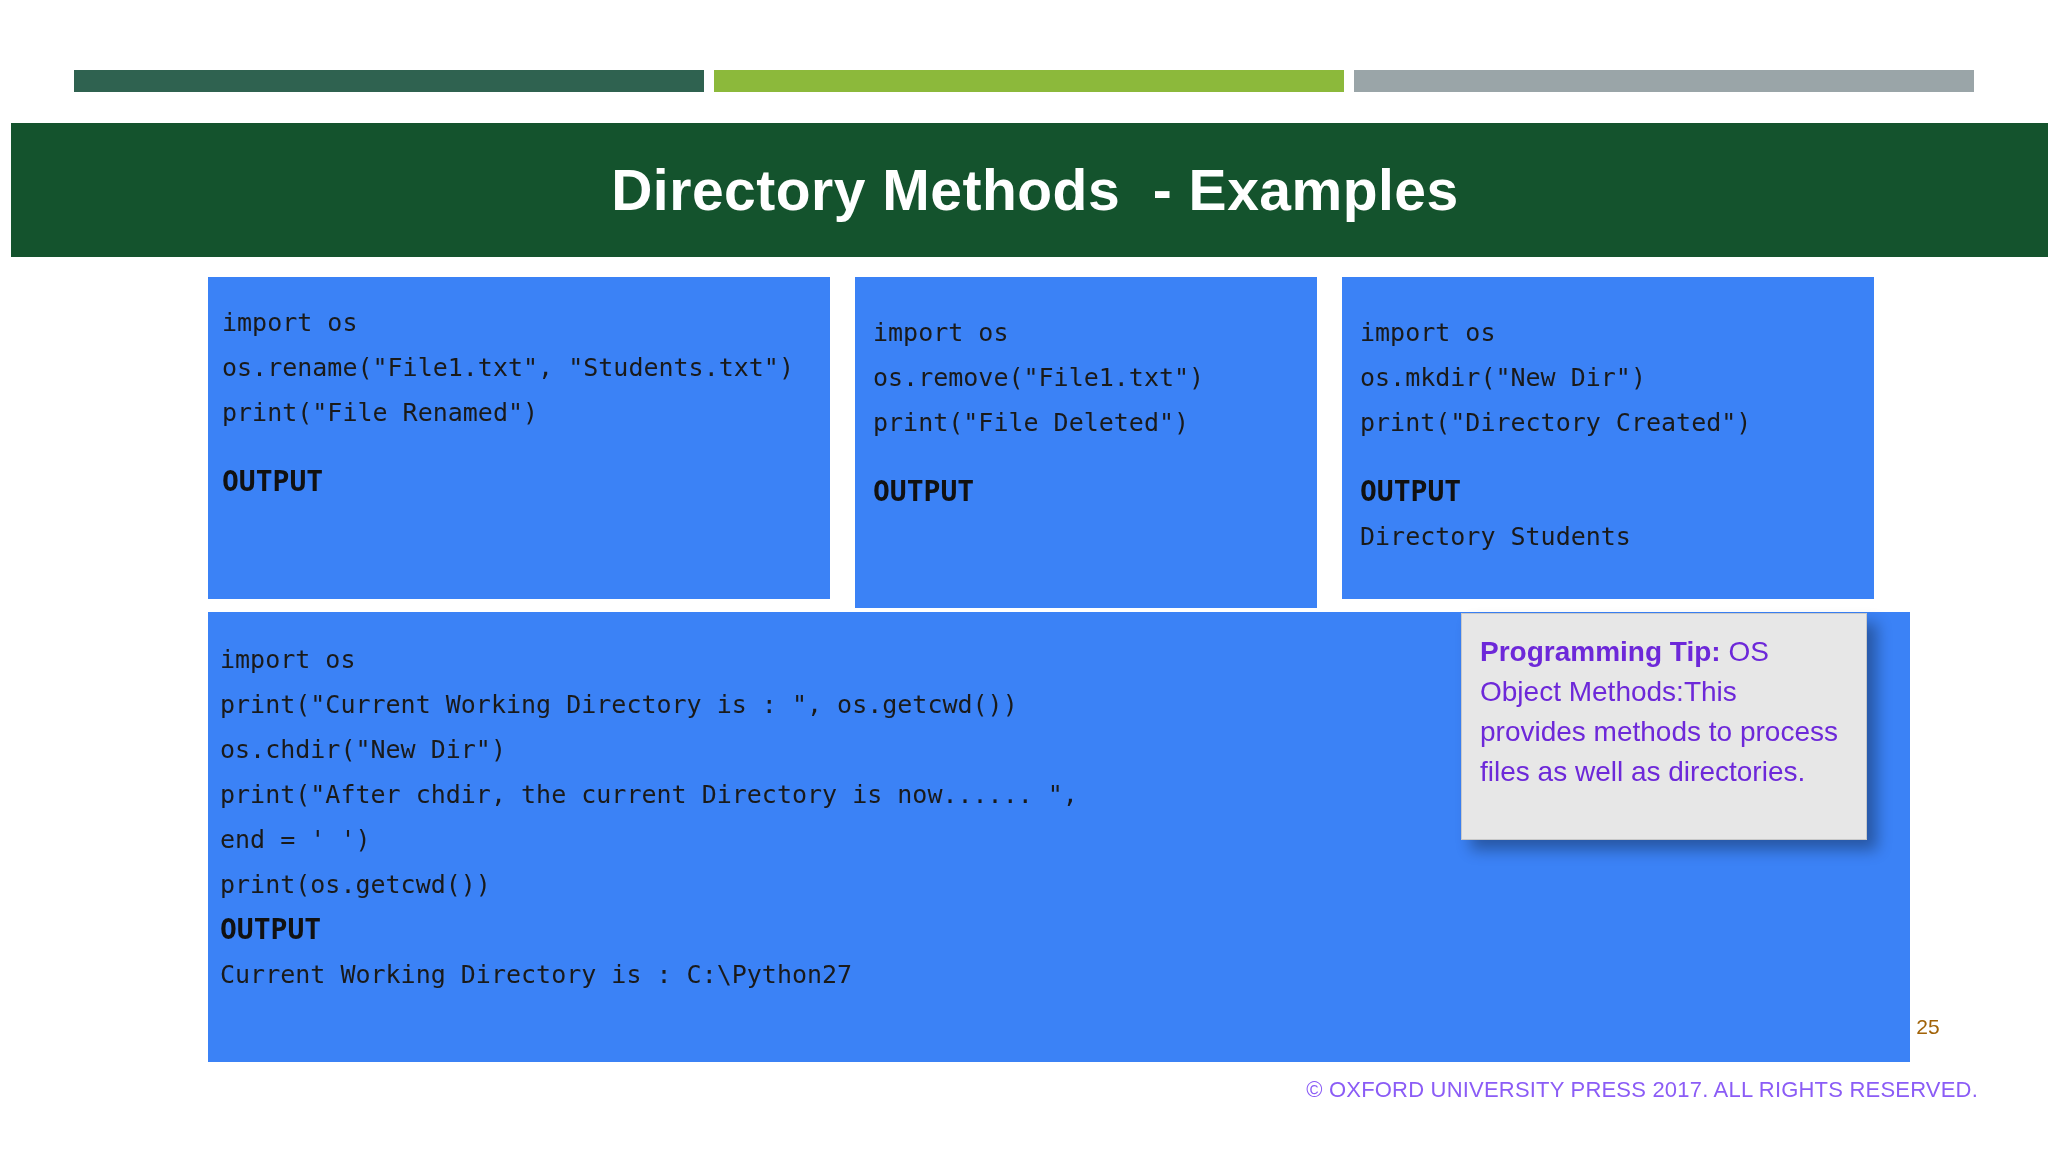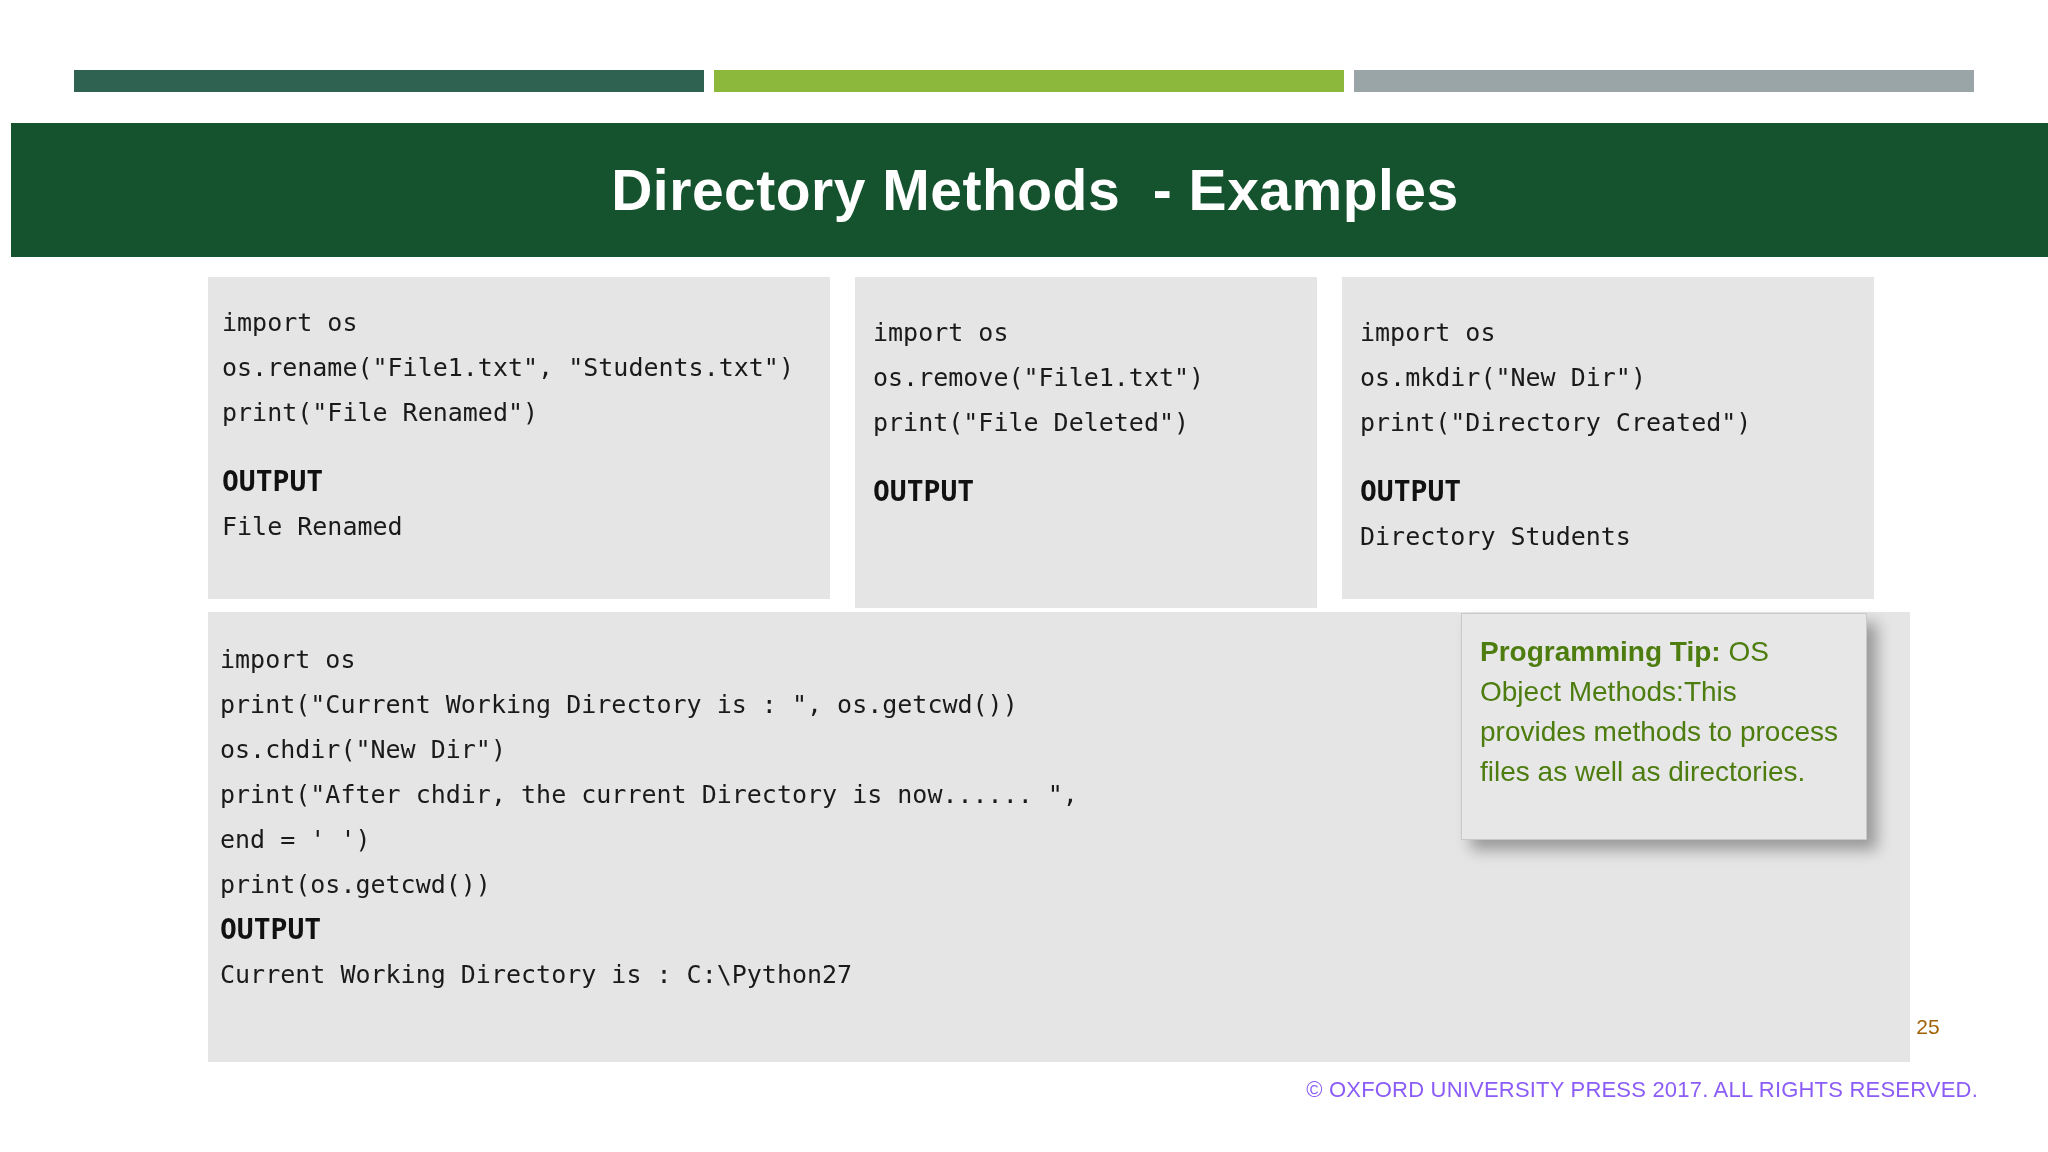--- a/index.html
+++ b/index.html
@@ -55,21 +55,21 @@
     font-family: "Liberation Sans", sans-serif;
     font-weight: bold;
     font-size: 57px;
     letter-spacing: 0.5px;
     white-space: pre;
   }
 
   
   .codebox {
     position: absolute;
-    background: #e5e5e5;
+    background: #3b82f6;
     box-sizing: border-box;
   }
   .code-line {
     font-family: "DejaVu Sans Mono", "Liberation Mono", monospace;
     font-size: 25px;
     line-height: 45px;
     color: #1a1a1a;
     white-space: pre;
   }
   .out-head {
@@ -106,21 +106,21 @@
     background: #e7e7e7;
     border: 1px solid #c9c9c9;
     box-shadow: 10px 10px 14px rgba(0,0,0,0.33);
     box-sizing: border-box;
     padding: 18px 20px 0 18px;
   }
   .tip-text {
     font-family: "Liberation Sans", sans-serif;
     font-size: 28px;
     line-height: 40px;
-    color: #4d7c0f;
+    color: #6d28d9;
   }
   .tip-text b { font-weight: bold; }
 
   
   .page-num {
     position: absolute;
     left: 1908px;
     top: 1015px;
     width: 40px;
     text-align: center;
@@ -151,21 +151,20 @@
 <div class="title-band">
   <div class="title-text">Directory Methods  - Examples</div>
 </div>
 
 <div class="codebox" id="box-rename">
   <div class="code-line">import os</div>
   <div class="code-line">os.rename("File1.txt", "Students.txt")</div>
   <div class="code-line">print("File Renamed")</div>
   <div class="spacer"></div>
   <div class="out-head">OUTPUT</div>
-  <div class="out-line">File Renamed</div>
 </div>
 
 <div class="codebox" id="box-remove">
   <div class="code-line">import os</div>
   <div class="code-line">os.remove("File1.txt")</div>
   <div class="code-line">print("File Deleted")</div>
   <div class="spacer"></div>
   <div class="out-head">OUTPUT</div>
 </div>
 

